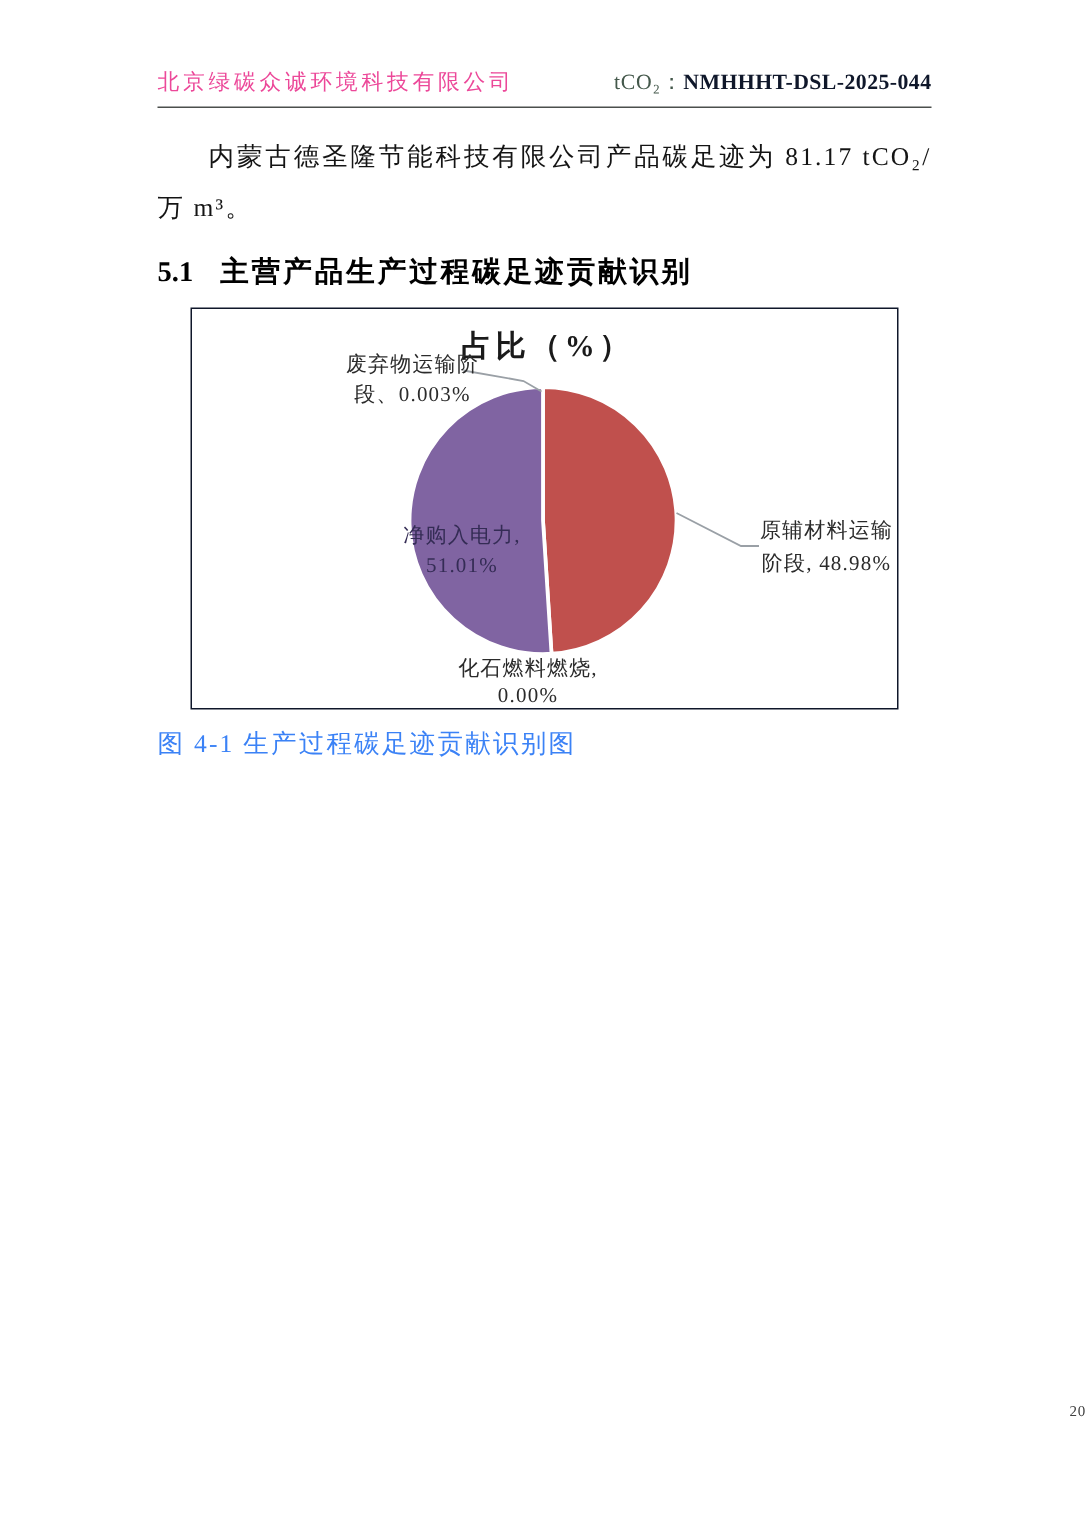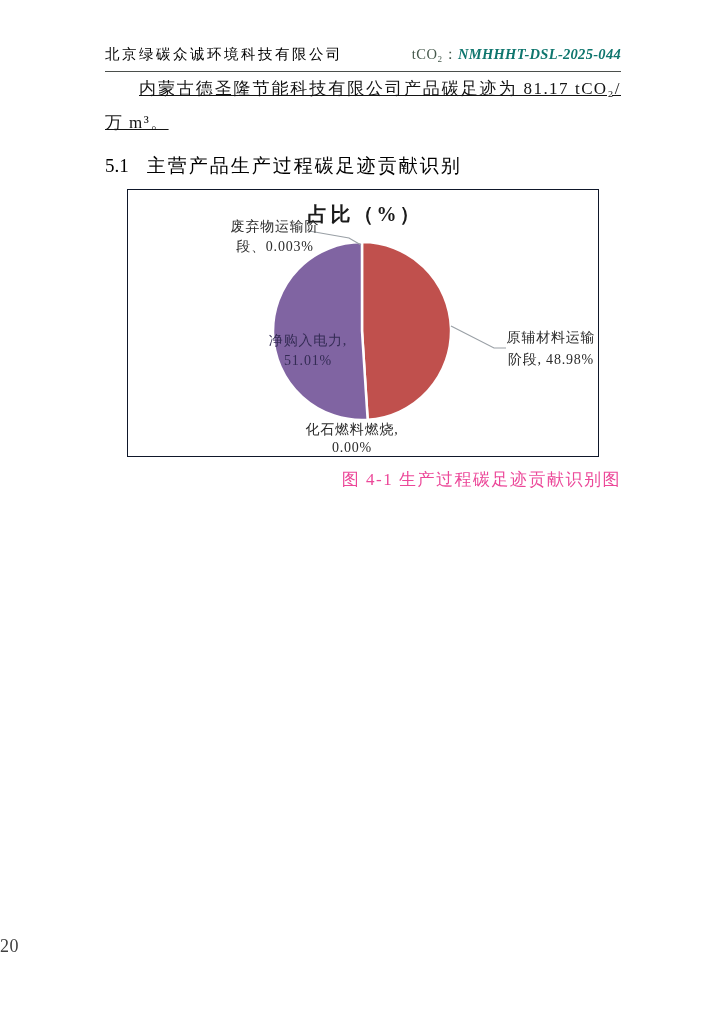--- a/index.html
+++ b/index.html
@@ -20,50 +20,49 @@
   .doc-header{
     display:flex;
     justify-content:space-between;
     align-items:baseline;
     padding-bottom:7px;
     border-bottom:1.6px solid #4b4f4c;
   }
   .company{
     font-size:14.5px;
     letter-spacing:2.5px;
-    color:#000000;
+    color:#ec4899;
     text-align:center;
   }
   .archive{
     font-size:14.5px;
     color:#44584b;
     letter-spacing:0.5px;
   }
   .archive-no{
     font-weight:bold;
-    color:#0f766e;
+    color:#0f172a;
     letter-spacing:0.3px;
-    font-style:italic;
   }
   
   .body-text{
     margin:0;
     font-size:17px;
     line-height:37px;
     letter-spacing:1.4px;
     text-align:justify;
     text-justify:inter-ideograph;
     color:#141414;
   }
   .indent{text-indent:2em;}
-  .intro{line-height:34px;text-decoration:underline;}
+  .intro{margin-top:16px;line-height:34px;}
   .section-heading{
     margin:12px 0 0 0;
     font-size:19px;
-    font-weight:normal;
+    font-weight:bold;
     color:#000;
     letter-spacing:2px;
     line-height:28px;
   }
   .section-heading .sec-num{
     letter-spacing:0;
     margin-right:18px;
   }
   .para{margin-top:8px;}
   
@@ -87,29 +86,29 @@
     font-size:14px;
     fill:#2b2b2b;
     letter-spacing:0.8px;
   }
   .pie-label-inside{fill:#342c55;}
   .leader{fill:none;stroke:#9aa0a6;stroke-width:1.2;}
   .caption{
     margin:11px 0 0 0;
     font-size:17px;
     letter-spacing:1.5px;
-    text-align:right;
-    color:#ec4899;
+    text-align:left;
+    color:#3b82f6;
   }
   .page-number{
     position:absolute;
     left:0;right:0;
     top:936px;
-    text-align:left;
-    font-size:18px;
+    text-align:right;
+    font-size:10px;
     color:#404040;
     letter-spacing:0.5px;
   }
 </style>
 </head>
 <body>
 
 <div class="page">
   <div class="content">
 

